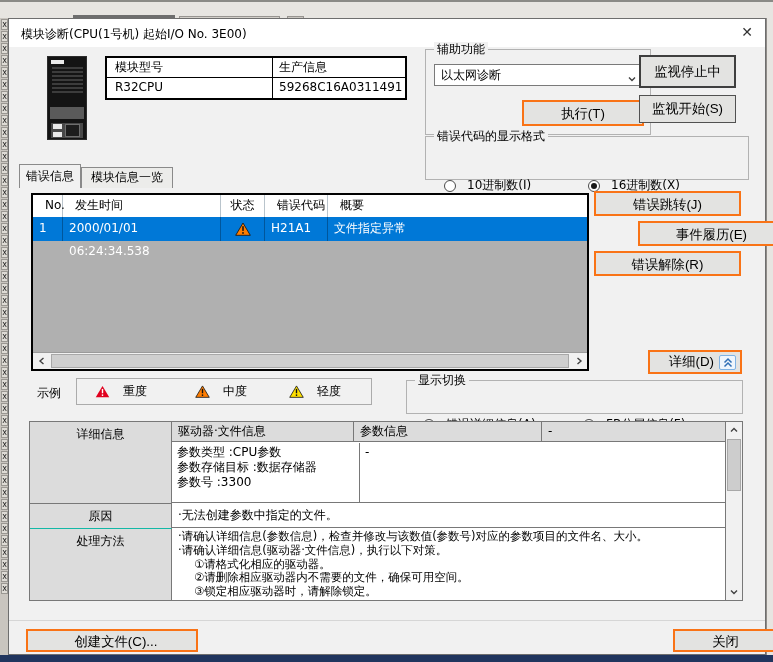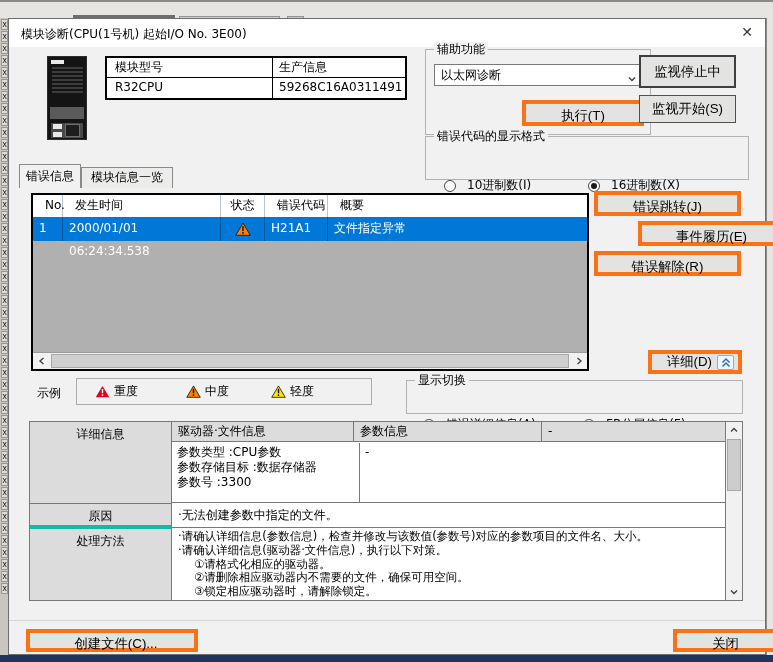--- a/index.html
+++ b/index.html
@@ -47,21 +47,21 @@
   .gbox { border:1px solid #b2b2b2; }
   .glabel { position:absolute; top:-8px; left:8px; background:#f1f1f1; padding:0 3px; line-height:14px; }
   .aux-group  { left:416px; top:30px;  width:226px; height:86px; }
   .fmt-group  { left:416px; top:117px; width:324px; height:44px; }
   .disp-group { left:397px; top:361px; width:337px; height:34px; }
 
   .combo { left:8px; top:14px; width:210px; height:22px; background:#fff; border:1px solid #7a7a7a;
     line-height:20px; padding-left:6px; }
   .combo .chev { position:absolute; right:6px; top:5px; }
 
-  .btn { background:#e3e3e1; border:4px solid #f97316; text-align:center; cursor:default; }
+  .btn { background:#e3e3e1; border:2px solid #f97316; text-align:center; cursor:default; }
   .exec-btn  { left:96px;  top:50px;  width:122px; height:26px; line-height:24px; }
   .mon-stop  { left:630px; top:36px;  width:97px;  height:33px; line-height:29px; border:2px solid #3f3f3f; }
   .mon-start { left:630px; top:76px;  width:97px;  height:28px; line-height:26px; border:1px solid #515151; }
   .sbtn  { left:585px; width:147px; height:25px; line-height:23px; }
   .sb1 { top:172px; } .sb2 { top:202px;margin-left:44px; } .sb3 { top:232px; }
   .detail-btn { left:639px; top:331px; width:94px; height:24px; line-height:22px;
     display:flex; align-items:center; justify-content:flex-end; padding:0 4px; gap:5px; }
   .chevbox { width:17px; height:15px; background:#eef5fc; border:1px solid #7fb2e3; border-radius:2px;
     display:flex; align-items:center; justify-content:center; }
   .create-btn { left:17px;  top:610px; width:172px; height:23px; line-height:21px;padding-left:8px; }
@@ -91,29 +91,29 @@
   .hsb { position:absolute; left:0; bottom:0; width:554px; height:17px; background:#f1f1f1;
     border-top:1px solid #9a9a9a; }
   .hsb .arr { position:absolute; top:0; width:17px; height:16px; display:flex; align-items:center; justify-content:center; }
   .hsb .arr.l{left:0;} .hsb .arr.r{right:0;}
   .hsb .thumb { position:absolute; left:18px; right:18px; top:1px; height:14px; background:#cfcfcf; border:1px solid #a8a8a8; }
 
   
   .legend-label { left:28px; top:366px; }
   .legend-box { left:67px; top:359px; width:296px; height:27px; border:1px solid #ababab; background:#f1f1f1;
     display:flex; align-items:center; }
-  .litem { display:flex; align-items:center; gap:4px; }
+  .litem { display:flex; align-items:center; gap:13px; }
   .li1{margin-left:18px;} .li2{margin-left:48px;} .li3{margin-left:42px;}
 
   
   .dtable { left:20px; top:402px; width:714px; height:180px; border:1px solid #787878; background:#fff; }
   .dlab { position:absolute; left:0; width:142px; background:#dcdcdc; border-right:1px solid #787878;
     display:flex; align-items:flex-start; justify-content:center; padding-top:4px; }
   .dl1{top:0;height:82px; border-bottom:1px solid #787878;}
-  .dl2{top:82px;height:25px; border-bottom:4px solid #14b8a6;}
+  .dl2{top:82px;height:25px; border-bottom:1px solid #14b8a6;}
   .dl3{top:107px;height:71px;}
   .dcontent { position:absolute; left:142px; top:0; width:462px; height:178px; }
   .dhead { position:absolute; left:0; top:0; width:554px; height:20px; background:#dcdcdc;
     border-bottom:1px solid #787878; display:flex; line-height:19px; }
   .dh1{width:182px; border-right:1px solid #787878; padding-left:6px;}
   .dh2{width:188px; border-right:1px solid #787878; padding-left:6px;}
   .dh3{flex:1; padding-left:6px;}
   .dbody { position:absolute; left:0; top:21px; width:554px; height:60px; border-bottom:1px solid #787878; display:flex; }
   .db1{width:182px; border-right:1px solid #787878; padding:2px 5px; line-height:15px;}
   .db2{width:188px; border-right:1px solid #787878; padding:2px 5px; line-height:15px;}

